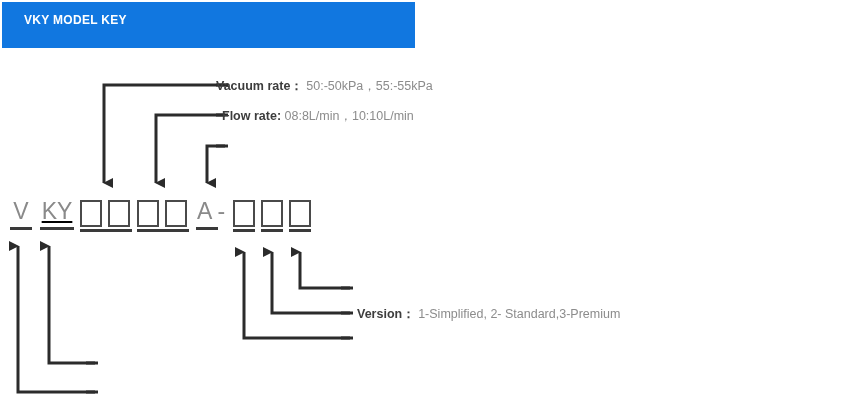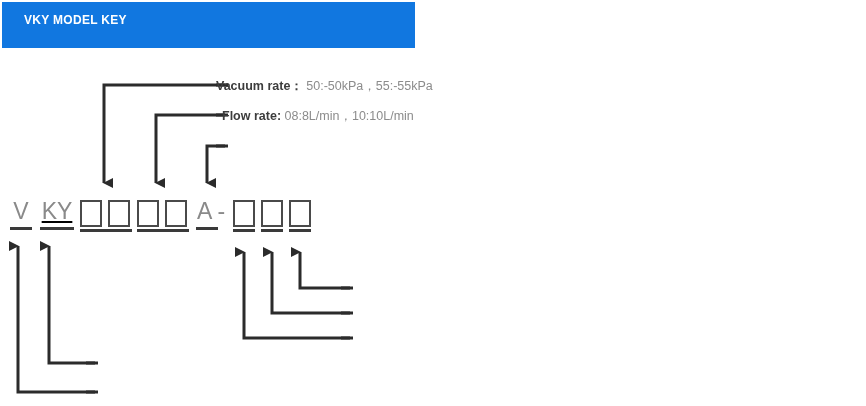--- a/index.html
+++ b/index.html
@@ -151,17 +151,20 @@
   <div class="ann" style="left:216px;top:79px;">
     <b>Vacuum rate</b><span class="sep">：</span> <span>50:-50kPa，55:-55kPa</span>
   </div>
 
   <div class="ann" style="left:222px;top:109px;">
     <b>Flow rate</b><span class="sep">:</span> <span>08:8L/min，10:10L/min</span>
   </div>
 
 
 
+  <div class="ann" style="left:357px;top:307px;">
+    <b>Version</b><span class="sep">：</span> <span>1-Simplified, 2- Standard,3-Premium</span>
+  </div>
 
 
 
 
 </div>
 
 </body></html>

